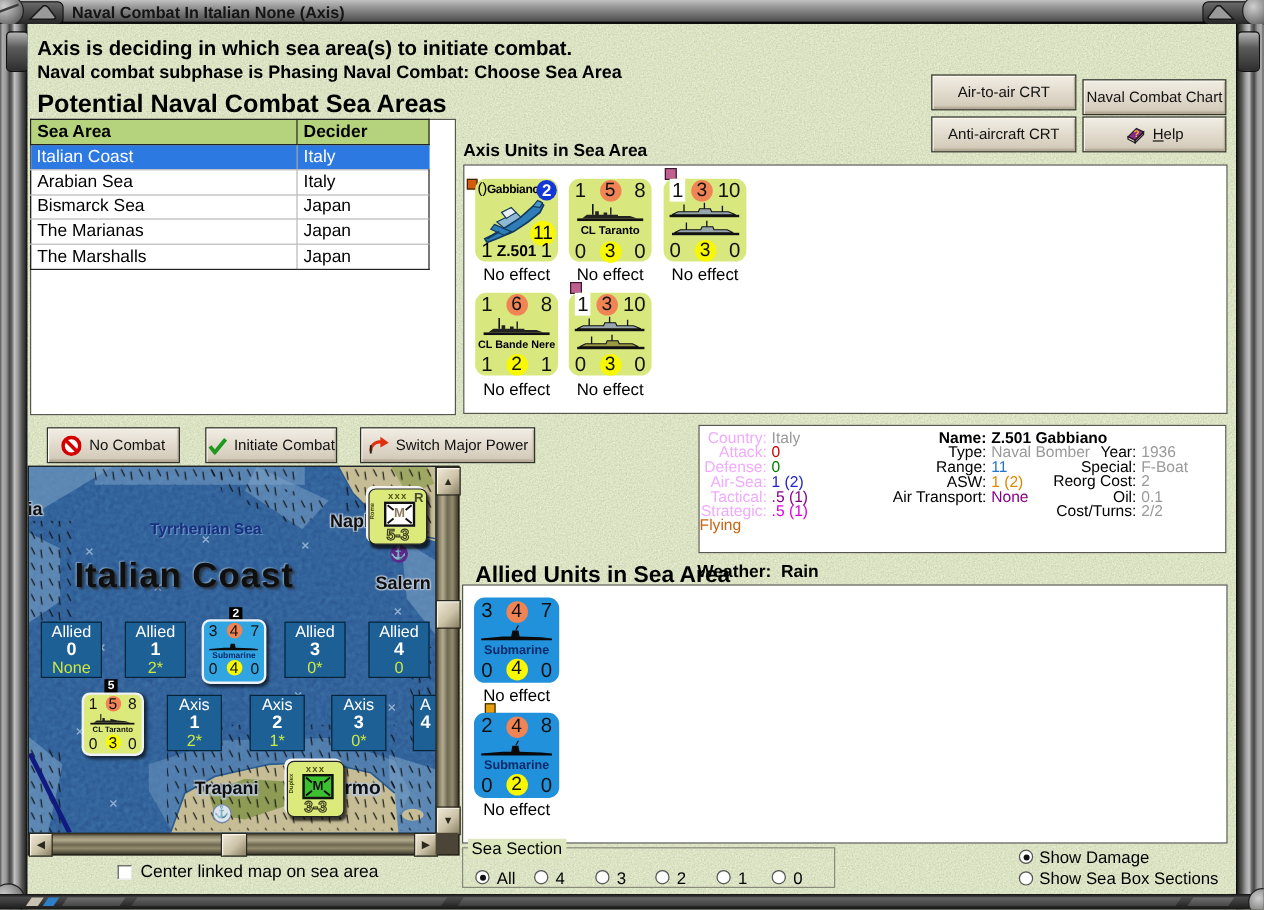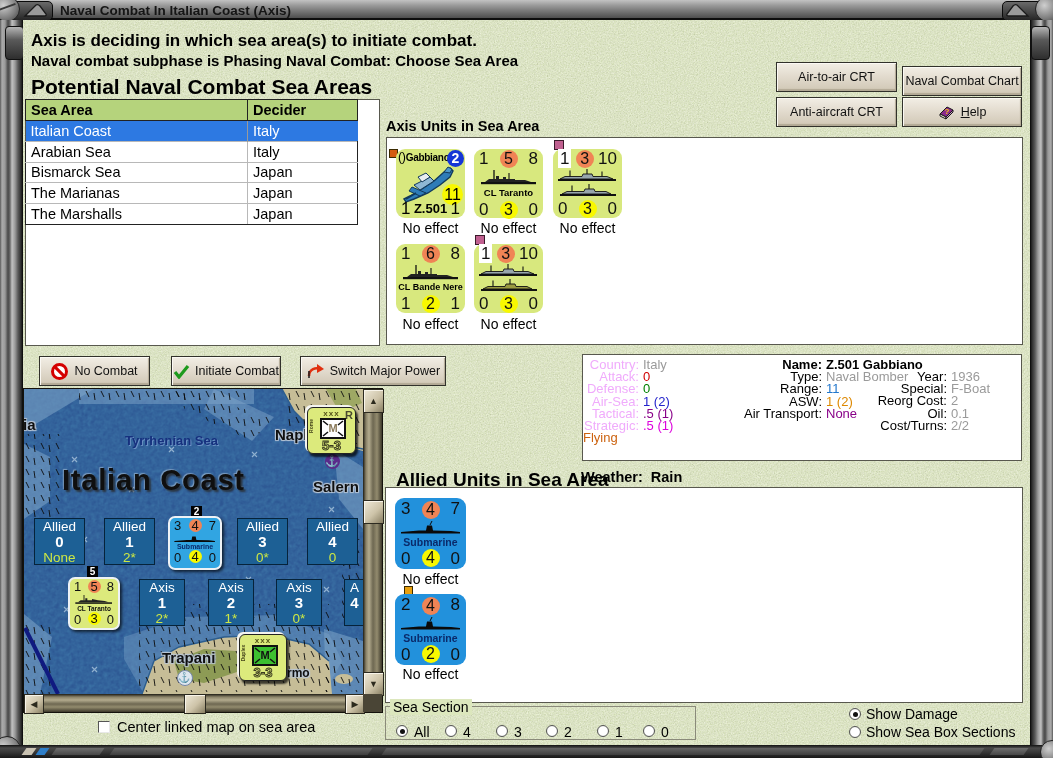--- a/index.html
+++ b/index.html
@@ -27,21 +27,21 @@
 .radio.sel:after{content:"";position:absolute;left:2.5px;top:2.5px;width:5px;height:5px;border-radius:50%;background:#111}
 .rlab{position:absolute;font-size:14px;color:#000;white-space:nowrap}
 .dline{line-height:12.2px;font-size:13px;white-space:pre}
 .gray{color:#9a9a9a}
 </style>
 </head>
 <body>
 
 <div class="abs" id="titlebar" style="left:0;top:0;width:1053px;height:20px;background:linear-gradient(180deg,#c2c2c2 0%,#9a9a9a 30%,#787878 60%,#4e4e4e 100%);border-bottom:2px solid #0d0d0d;box-sizing:border-box"></div>
 
-<div class="abs b" style="left:60px;top:3px;font-size:13.5px;color:#151515">Naval Combat In Italian Coast (Axis)</div>
+<div class="abs b" style="left:60px;top:3px;font-size:13.5px;color:#151515">Naval Combat In Italian None (Axis)</div>
 
 <div class="abs" style="left:11px;top:1px;width:40px;height:18px;background:linear-gradient(180deg,#6a6a6a,#262626);border:1px solid #0a0a0a;border-radius:5px"></div>
 <svg class="abs" style="left:22px;top:4px" width="26" height="13" viewBox="0 0 26 13">
     <path d="M3 12 L14 1 Q16 0 18 2 L24 10 Q25 12 22 12 Z" fill="#9a9a9a" stroke="#1a1a1a" stroke-width="1.3"></path>
   </svg>
 
 <div class="abs" style="left:-6px;top:-4px;width:24px;height:24px;border-radius:50%;background:radial-gradient(circle at 35% 35%,#cfcfcf,#7c7c7c 60%,#3c3c3c);border:1px solid #222"></div>
 <div class="abs" style="left:-2px;top:6px;width:18px;height:2px;background:#3a3a3a;transform:rotate(-20deg)"></div>
 
 <div class="abs" style="left:1002px;top:1px;width:40px;height:18px;background:linear-gradient(180deg,#6a6a6a,#262626);border:1px solid #0a0a0a;border-radius:5px"></div>
@@ -474,21 +474,21 @@
   <div class="abs b" style="left:101px;top:44px;font-size:13px;color:#16307e;text-shadow:1px 1px 0 #6a90c4">Tyrrhenian Sea</div>
 
   <div class="abs b" style="left:38px;top:75px;font-size:29px;color:#0f0f0f;letter-spacing:0.8px;text-shadow:2px 2px 2px rgba(40,40,40,.8),-1px -1px 1px rgba(200,215,230,.5)">Italian Coast</div>
 
   <div class="maptext" style="left:251px;top:37px;font-size:15px">Napl</div>
 
   <div class="maptext" style="left:289px;top:89px;font-size:15px">Salern</div>
 
   <div class="maptext" style="left:138px;top:260px;font-size:15px">Trapani</div>
 
-  <div class="maptext" style="left:263px;top:277px;font-size:12px">rmo</div>
+  <div class="maptext" style="left:263px;top:260px;font-size:16px">rmo</div>
 
   <div class="abs" style="left:301px;top:65px;width:15px;height:15px;border-radius:50%;background:#5a2a8a;color:#fff;font-size:11px;text-align:center;line-height:15px">⚓</div>
 
   <div class="abs" style="left:153px;top:281px;width:14px;height:14px;border-radius:50%;background:#dde6ee;border:1px solid #7788aa;color:#334;font-size:10px;text-align:center;line-height:14px">⚓</div>
 
   <div class="seabox" style="left:10px;top:129px">Allied<br><span class="n">0</span><br><span class="s">None</span></div>
 
   <div class="seabox" style="left:80px;top:129px">Allied<br><span class="n">1</span><br><span class="s">2*</span></div>
 
   <div class="seabox" style="left:213px;top:129px">Allied<br><span class="n">3</span><br><span class="s">0*</span></div>

